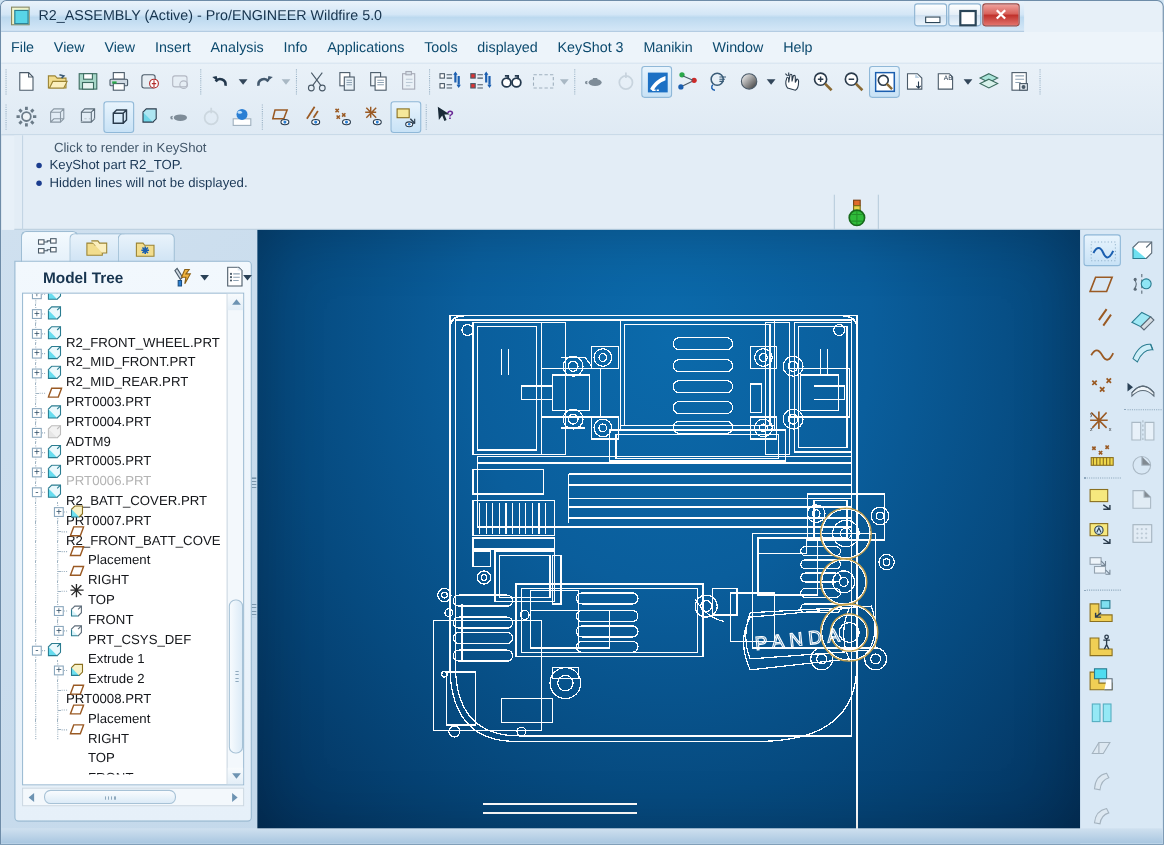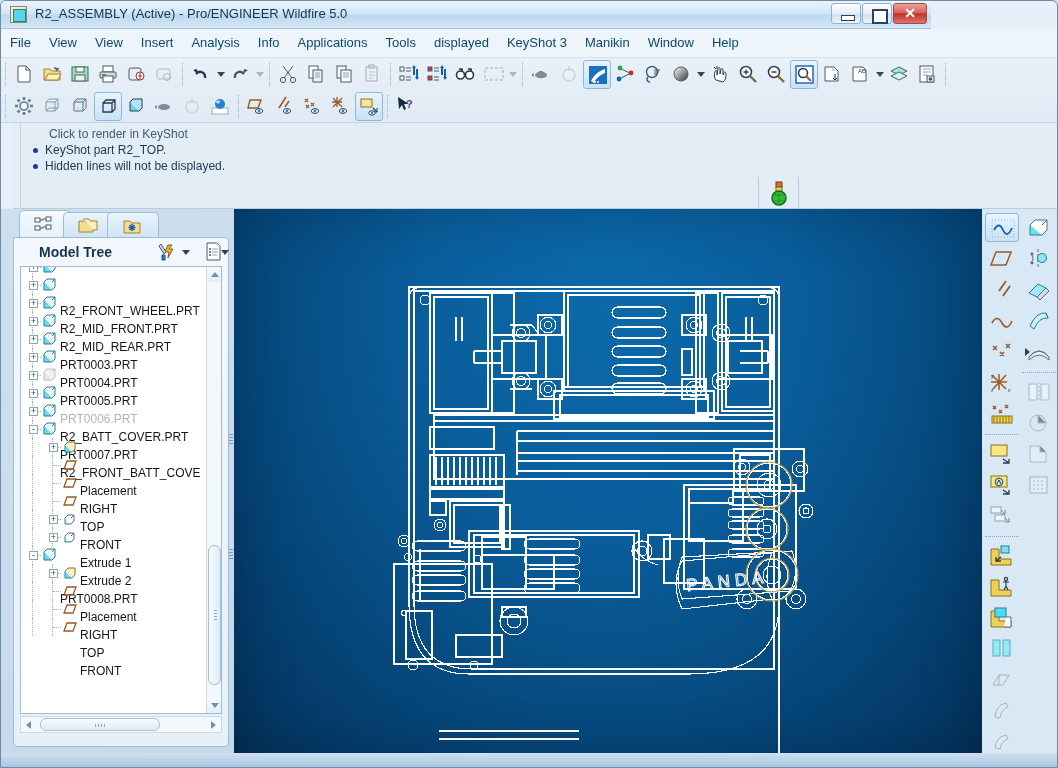--- a/index.html
+++ b/index.html
@@ -843,20 +843,28 @@
               <span style="position: absolute; top: 2px; left: 22px;"><svg width="14" height="14" viewBox="0 0 14 14">
         <path d="M1 4h8v8H1z" fill="#67dcef" stroke="#2a7c90"></path>
         <path d="M1 4l3-3h8v8l-3 3" fill="#eaf8fc" stroke="#2a7c90"></path>
         <path d="M9 4l3-3" stroke="#2a7c90"></path>
                 </svg></span>
               <span class="lbl" style="left: 39px;">PRT0004.PRT</span>
             </div>
             <div class="trow">
               <span class="tdots" style="left: 11px;"></span>
               <span class="tdash" style="left: 12px;"></span>
+              <span style="position: absolute; top: 2px; left: 22px;"><svg width="14" height="14" viewBox="0 0 14 14">
+        <path d="M4 3h9l-3 8H1z" fill="none" stroke="#9a5a24" stroke-width="1.3"></path>
+                </svg></span>
+              <span class="lbl" style="left: 39px;">ADTM9</span>
+            </div>
+            <div class="trow">
+              <span class="tdots" style="left: 11px;"></span>
+              <span class="tdash" style="left: 12px;"></span>
               <span class="tog" style="left: 8px;">+</span>
               <span style="position: absolute; top: 2px; left: 22px;"><svg width="14" height="14" viewBox="0 0 14 14">
         <path d="M1 4h8v8H1z" fill="#67dcef" stroke="#2a7c90"></path>
         <path d="M1 4l3-3h8v8l-3 3" fill="#eaf8fc" stroke="#2a7c90"></path>
         <path d="M9 4l3-3" stroke="#2a7c90"></path>
                 </svg></span>
               <span class="lbl" style="left: 39px;">PRT0005.PRT</span>
             </div>
             <div class="trow dim">
               <span class="tdots" style="left: 11px;"></span>
@@ -932,20 +940,31 @@
               <span class="lbl" style="left: 59px;">TOP</span>
             </div>
             <div class="trow">
               <span class="tdots" style="left: 31px;"></span>
               <span class="tdots" style="left: 11px;"></span>
               <span class="tdash" style="left: 32px;"></span>
               <span style="position: absolute; top: 2px; left: 42px;"><svg width="14" height="14" viewBox="0 0 14 14">
         <path d="M4 3h9l-3 8H1z" fill="none" stroke="#9a5a24" stroke-width="1.3"></path>
                 </svg></span>
               <span class="lbl" style="left: 59px;">FRONT</span>
+            </div>
+            <div class="trow">
+              <span class="tdots" style="left: 31px;"></span>
+              <span class="tdots" style="left: 11px;"></span>
+              <span class="tdash" style="left: 32px;"></span>
+              <span style="position: absolute; top: 2px; left: 42px;"><svg width="15" height="14" viewBox="0 0 15 14">
+        <g stroke="#2a2a2a" stroke-width="1.2">
+                    <path d="M2 2l9 9M2 11l9-9M1 6.5h12M6.5 1v12"></path>
+                  </g>
+                </svg></span>
+              <span class="lbl" style="left: 59px;">PRT_CSYS_DEF</span>
             </div>
             <div class="trow">
               <span class="tdots" style="left: 31px;"></span>
               <span class="tdots" style="left: 11px;"></span>
               <span class="tdash" style="left: 32px;"></span>
               <span class="tog" style="left: 28px;">+</span>
               <span style="position: absolute; top: 2px; left: 42px;"><svg width="14" height="14" viewBox="0 0 14 14">
         <path d="M2 6h6v6H2z" fill="#d8f4fa" stroke="#2a7c90"></path>
         <path d="M2 6l3-3h6v6l-3 3" fill="#fff" stroke="#5c6b78"></path>
         <path d="M11 3l-3 3" stroke="#5c6b78"></path>

